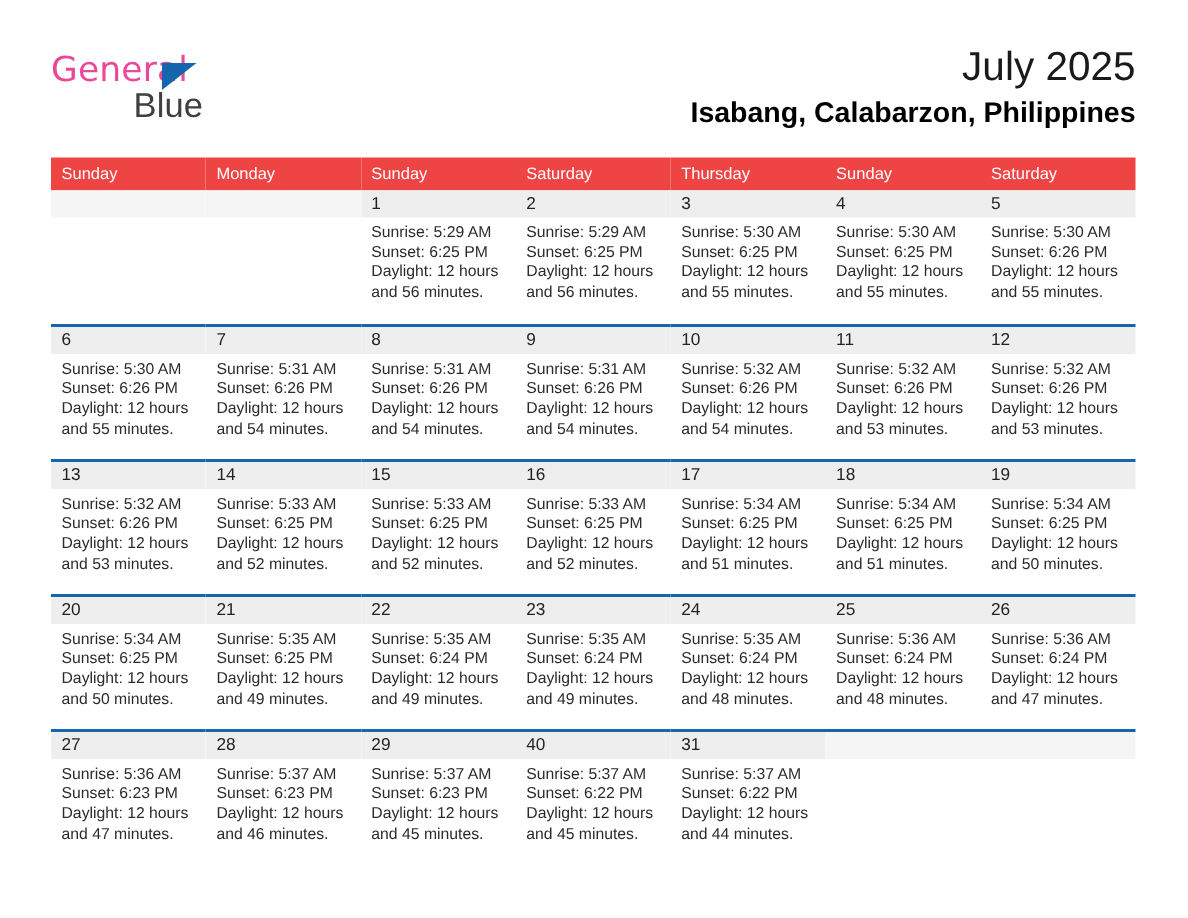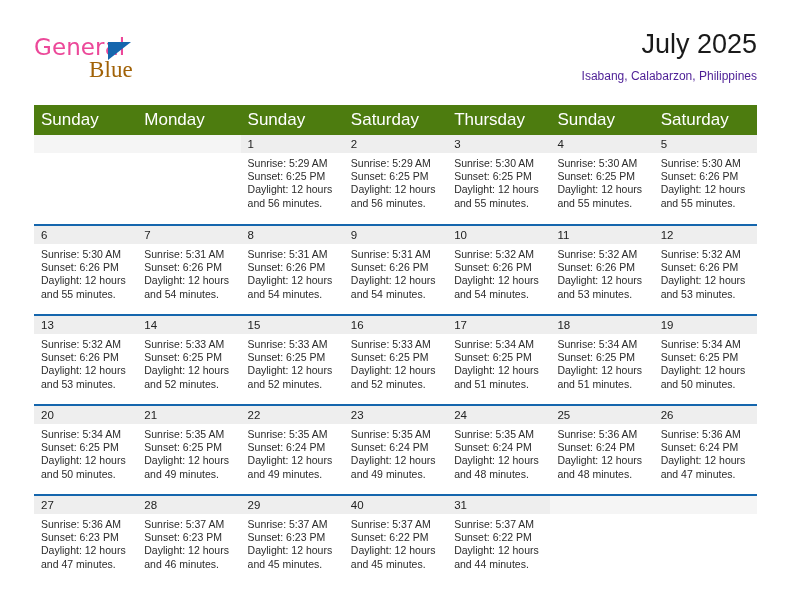--- a/index.html
+++ b/index.html
@@ -44,23 +44,23 @@
     font-size: 23px;
     color: #ec4899;
     letter-spacing: 0.1px;
     font-family: "DejaVu Sans", sans-serif;
   }
   .brand-blue {
     position: absolute;
     left: 55px;
     top: 23px;
     font-size: 23px;
-    color: #a16207;
+    color: #404040;
     letter-spacing: 0.1px;
-    font-family: Liberation Serif, serif;
+    font-family: Liberation Sans, sans-serif;
   }
   .brand-triangle {
     position: absolute;
     left: 74px;
     top: 8px;
     width: 0;
     height: 0;
     border-top: 18px solid #1566ad;
     border-right: 23px solid transparent;
   }
@@ -74,41 +74,41 @@
   .cal-title {
     font-size: 27px;
     color: #1a1a1a;
     font-family: "Liberation Sans", sans-serif;
     font-weight: normal;
     line-height: 33px;
     white-space: nowrap;
   }
   .cal-subtitle {
     margin-top: 6px;
-    font-size: 12px;
-    color: #4c1d95;
-    font-weight: normal;
+    font-size: 19px;
+    color: #000000;
+    font-weight: bold;
     line-height: 18px;
     white-space: nowrap;
     font-family: "Liberation Sans", sans-serif;
   }
 
   
   .cal {
     position: absolute;
     left: 34px;
     top: 105px;
     width: 723px;
     border-collapse: collapse;
     table-layout: fixed;
   }
   .cal th {
-    background: #4d7c0f;
+    background: #ef4444;
     color: #ffffff;
-    font-size: 17px;
+    font-size: 11px;
     font-weight: normal;
     text-align: left;
     padding: 5px 0 5px 7px;
     height: 20px;
     box-sizing: border-box;
     font-family: "Liberation Sans", sans-serif;
   }
   .cal td {
     vertical-align: top;
     padding: 0;

